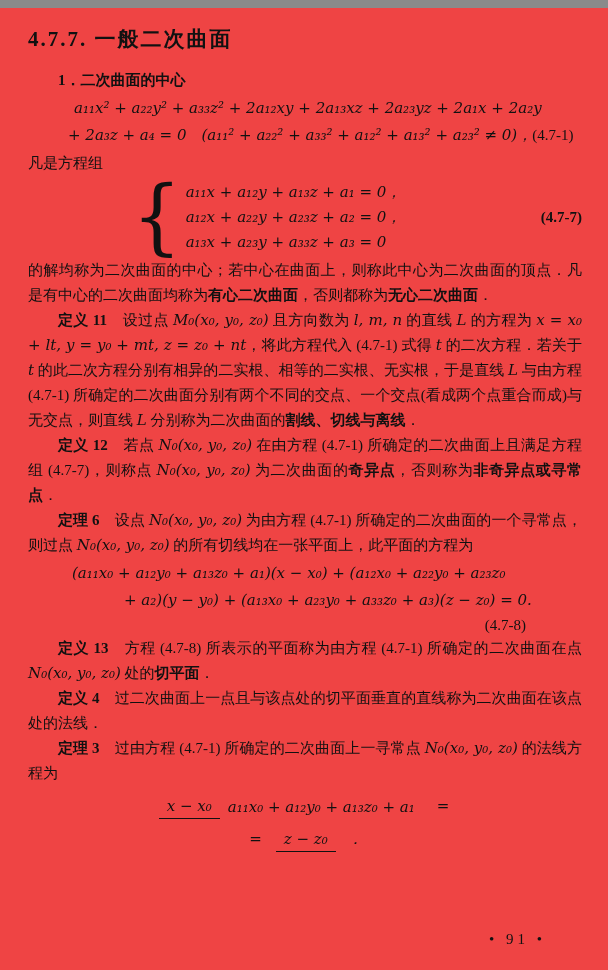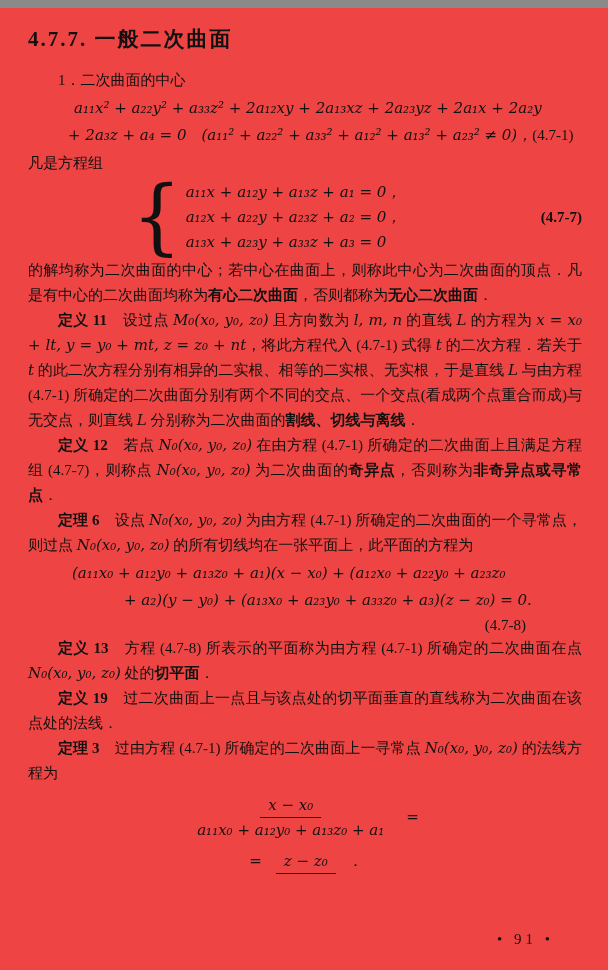--- a/index.html
+++ b/index.html
@@ -19,21 +19,21 @@
   .b{font-weight:bold;}
   .i{font-style:italic;font-family:"DejaVu Serif",serif;}
   .title{
     font-size:21px;
     font-weight:bold;
     letter-spacing:2px;
     margin:4px 0 14px 0;
     line-height:30px;
   }
   .subhead{
-    font-weight:normal;
+    font-weight:bold;
     text-indent:2em;
     margin:2px 0;
   }
   .para{
     text-align:justify;
     text-indent:2em;
     margin:0;
   }
   .para.noindent{text-indent:0;}
   .math{
@@ -56,26 +56,26 @@
   }
   .syslines div{line-height:25px;}
   .syslabel{font-weight:bold;margin-left:8px;white-space:nowrap;}
   .eq478{margin:2px 0 0 44px;line-height:27px;font-style:italic;}
   .eq478 .l2{margin-left:52px;}
   .eq478label{text-align:right;margin-right:56px;line-height:22px;}
   .fracrow{
     display:flex;justify-content:center;align-items:center;
     gap:12px;margin:8px 0 2px 0;
   }
-  .frac{display:inline-flex;flex-direction:column;align-items:center;}
+  .frac{display:inline-flex;align-items:center;}
   .frac .num{padding:0 8px 1px 8px;border-bottom:1.2px solid #111;line-height:22px;}
   .frac .den{padding:1px 8px 0 8px;line-height:22px;}
   .eqsign{padding:0 2px;}
   .pagenum{
-    position:absolute;right:54px;bottom:26px;
+    position:absolute;right:62px;bottom:26px;
     font-size:15px;letter-spacing:4px;
   }
 </style>
 </head>
 <body>
 
 <div class="page">
 
   <h1 class="title">4.7.7. 一般二次曲面</h1>
 
@@ -114,21 +114,21 @@
   <p class="para"><span class="b">定理 6</span><span>　设点 </span><span class="i">N₀(x₀, y₀, z₀)</span><span> 为由方程 (4.7-1) 所确定的二次曲面的一个寻常点，则过点 </span><span class="i">N₀(x₀, y₀, z₀)</span><span> 的所有切线均在一张平面上，此平面的方程为</span></p>
 
   <div class="eq478 math">
     <div>(a₁₁x₀ + a₁₂y₀ + a₁₃z₀ + a₁)(x − x₀) + (a₁₂x₀ + a₂₂y₀ + a₂₃z₀</div>
     <div class="l2">+ a₂)(y − y₀) + (a₁₃x₀ + a₂₃y₀ + a₃₃z₀ + a₃)(z − z₀) = 0.</div>
   </div>
   <div class="eq478label">(4.7-8)</div>
 
   <p class="para"><span class="b">定义 13</span><span>　方程 (4.7-8) 所表示的平面称为由方程 (4.7-1) 所确定的二次曲面在点 </span><span class="i">N₀(x₀, y₀, z₀)</span><span> 处的</span><span class="b">切平面</span><span>．</span></p>
 
-  <p class="para"><span class="b">定义 19</span><span>　过二次曲面上一点且与该点处的切平面垂直的直线称为二次曲面在该点处的法线．</span></p>
+  <p class="para"><span class="b">定义 4</span><span>　过二次曲面上一点且与该点处的切平面垂直的直线称为二次曲面在该点处的法线．</span></p>
 
   <p class="para"><span class="b">定理 3</span><span>　过由方程 (4.7-1) 所确定的二次曲面上一寻常点 </span><span class="i">N₀(x₀, y₀, z₀)</span><span> 的法线方程为</span></p>
 
   <div class="fracrow math">
     <span class="frac">
       <span class="num">x − x₀</span>
       <span class="den">a₁₁x₀ + a₁₂y₀ + a₁₃z₀ + a₁</span>
     </span>
     <span class="eqsign">=</span>
   </div>

